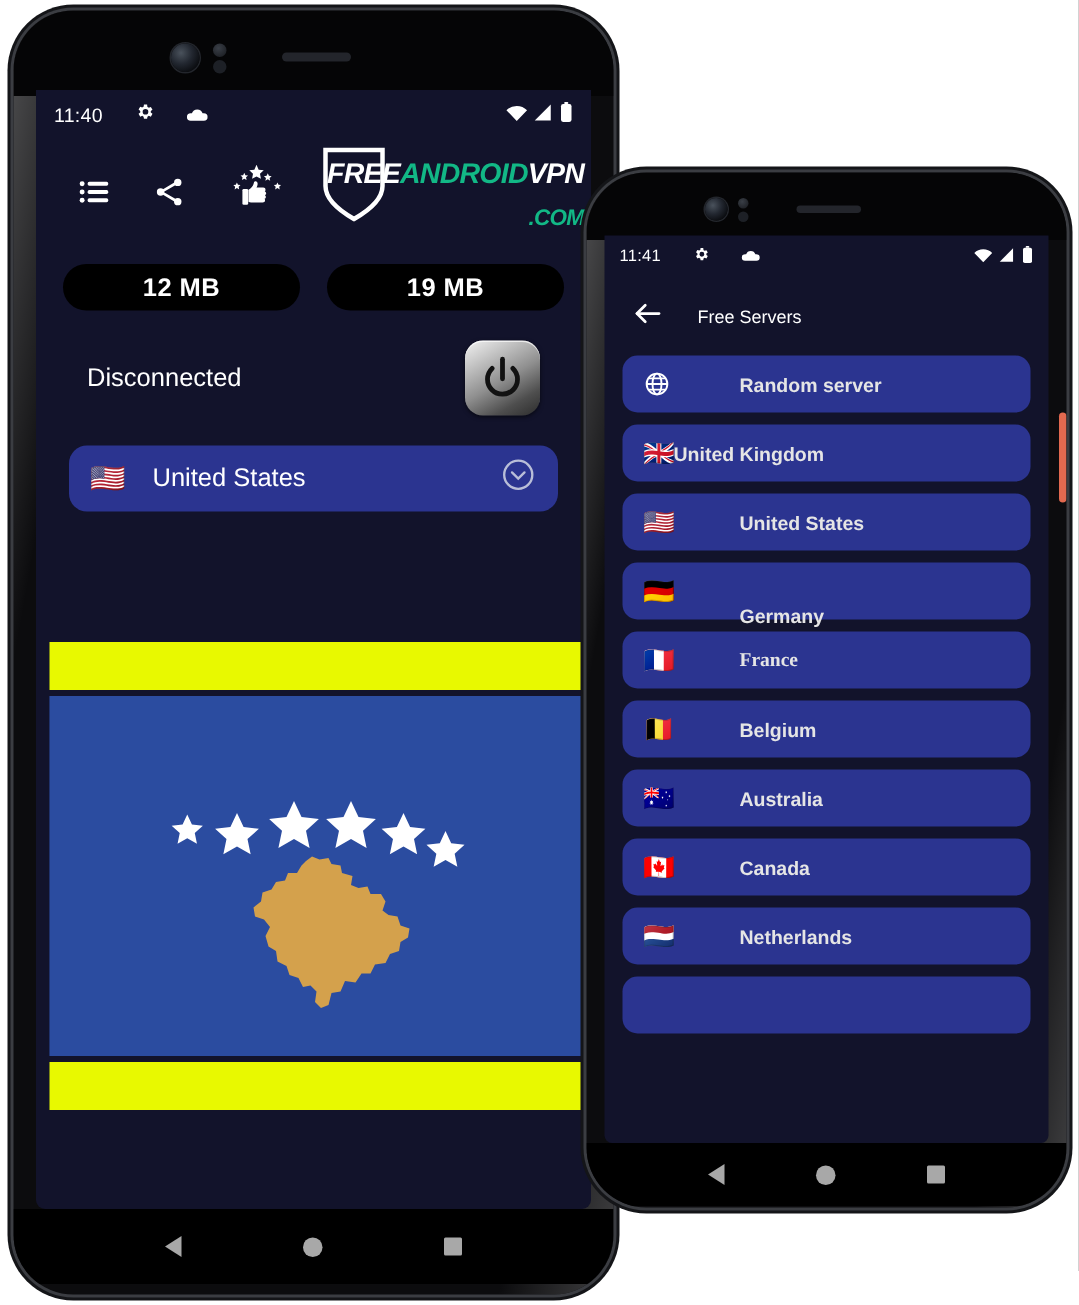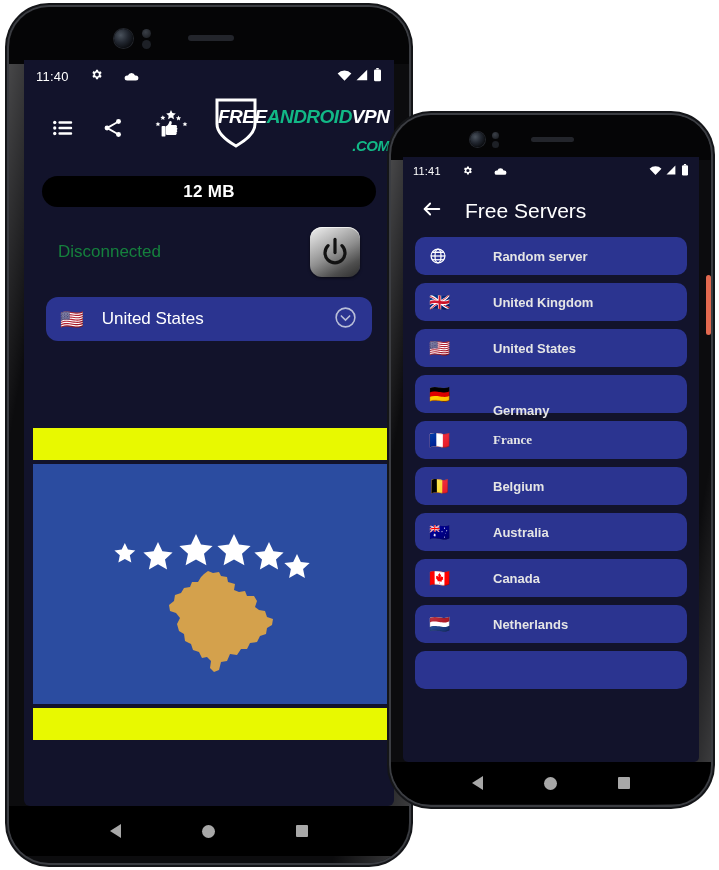--- a/index.html
+++ b/index.html
@@ -37,21 +37,21 @@
 
   
   .topicons { display:flex; align-items:center; }
   .ic { display:inline-block; }
 
   .pill { border-radius: 999px; background:#000000; color:#fff;
           display:flex; align-items:center; justify-content:center;
           font-weight:bold; letter-spacing:.3px; }
 
   .status-row { display:flex; align-items:center; }
-  .disconnected { color:#15803d; }
+  .disconnected { color:#ffffff; }
 
   .powerbtn { border-radius: 12px;
      background: linear-gradient(150deg,#f2f2f2 0%, #c9c9c9 22%, #8f8f8f 52%, #4e4e4e 78%, #2c2c2c 100%);
      display:flex; align-items:center; justify-content:center;
      box-shadow: inset 0 1px 0 rgba(255,255,255,.7), 0 1px 3px rgba(0,0,0,.6); }
 
   .country-sel { border-radius: 12px; background:#2b3490; display:flex; align-items:center; }
 
   
   .flagwrap { position:absolute; }
@@ -165,20 +165,23 @@
           <span style="position:relative; font-weight:bold; font-style:italic; font-size:19px; letter-spacing:-.5px; line-height:1;">
             <span style="color:#fff;">FREE</span><span style="color:#12b886;">ANDROID</span><span style="color:#fff;">VPN</span>
             <span style="color:#12b886; display:block; text-align:right; font-size:15px; margin-top:12px;">.COM</span>
           </span>
         </span>
       </div>
 
       <div style="display:flex; gap:18px; padding:0 18px; margin-top:8px;">
         <div class="pill" style="flex:1; height:31px; font-size:17px;">
           <span>12 MB</span>
+        </div>
+        <div class="pill" style="flex:1; height:31px; font-size:17px;">
+          <span>19 MB</span>
         </div>
       </div>
 
       <div class="status-row" style="margin-top:20px; padding:0 34px;">
         <span class="disconnected" style="font-size:17px;">Disconnected</span>
         <span class="powerbtn" style="margin-left:auto; width:50px; height:50px;">
           <svg width="32" height="32" viewBox="0 0 24 24" fill="none" stroke="#121212" stroke-width="2.4" stroke-linecap="round">
             <path d="M6.8 7.2a7.5 7.5 0 1010.4 0"></path>
             <line x1="12" y1="2.6" x2="12" y2="12.4"></line>
           </svg>
@@ -270,41 +273,41 @@
         </div>
       </div>
 
       <div class="appbar" style="height:52px; padding:0 18px; gap:22px;">
         <span class="ic">
           <svg width="22" height="22" viewBox="0 0 24 24" fill="none" stroke="#fff" stroke-width="2" stroke-linecap="round" stroke-linejoin="round">
             <line x1="20" y1="12" x2="4" y2="12"></line>
               <polyline points="10,6 4,12 10,18"></polyline>
           </svg>
         </span>
-        <span style="font-size:21px;">Free Servers</span>
+        <span style="font-size:12px;">Free Servers</span>
       </div>
 
       <div style="padding:0 12px; display:flex; flex-direction:column; gap:8px;">
 
         <div class="srv" style="height:38px; padding:0 14px; font-size:13px;">
           <span style="width:20px; display:flex;">
             <svg width="18" height="18" viewBox="0 0 24 24" fill="none" stroke="#fff" stroke-width="1.7">
               <circle cx="12" cy="12" r="9.2"></circle>
                 <ellipse cx="12" cy="12" rx="4" ry="9.2"></ellipse>
               <line x1="2.8" y1="12" x2="21.2" y2="12"></line>
                 <line x1="4.3" y1="7" x2="19.7" y2="7"></line>
                 <line x1="4.3" y1="17" x2="19.7" y2="17"></line>
             </svg>
           </span>
           <span class="lbl" style="margin-left:44px;">Random server</span>
         </div>
 
         <div class="srv" style="height:38px; padding:0 14px; font-size:13px;">
           <span class="flagem" style="width:20px;">🇬🇧</span>
-          <span class="lbl" style="margin-left:44px;">United Kingdom</span>
+          <span class="lbl" style="">United Kingdom</span>
         </div>
 
         <div class="srv" style="height:38px; padding:0 14px; font-size:13px;">
           <span class="flagem" style="width:20px;">🇺🇸</span>
           <span class="lbl" style="margin-left:44px;">United States</span>
         </div>
 
         <div class="srv" style="height:38px; padding:0 14px; font-size:13px;">
           <span class="flagem" style="width:20px;">🇩🇪</span>
           <span class="lbl" style="margin-left:44px;margin-top:32px;">Germany</span>

